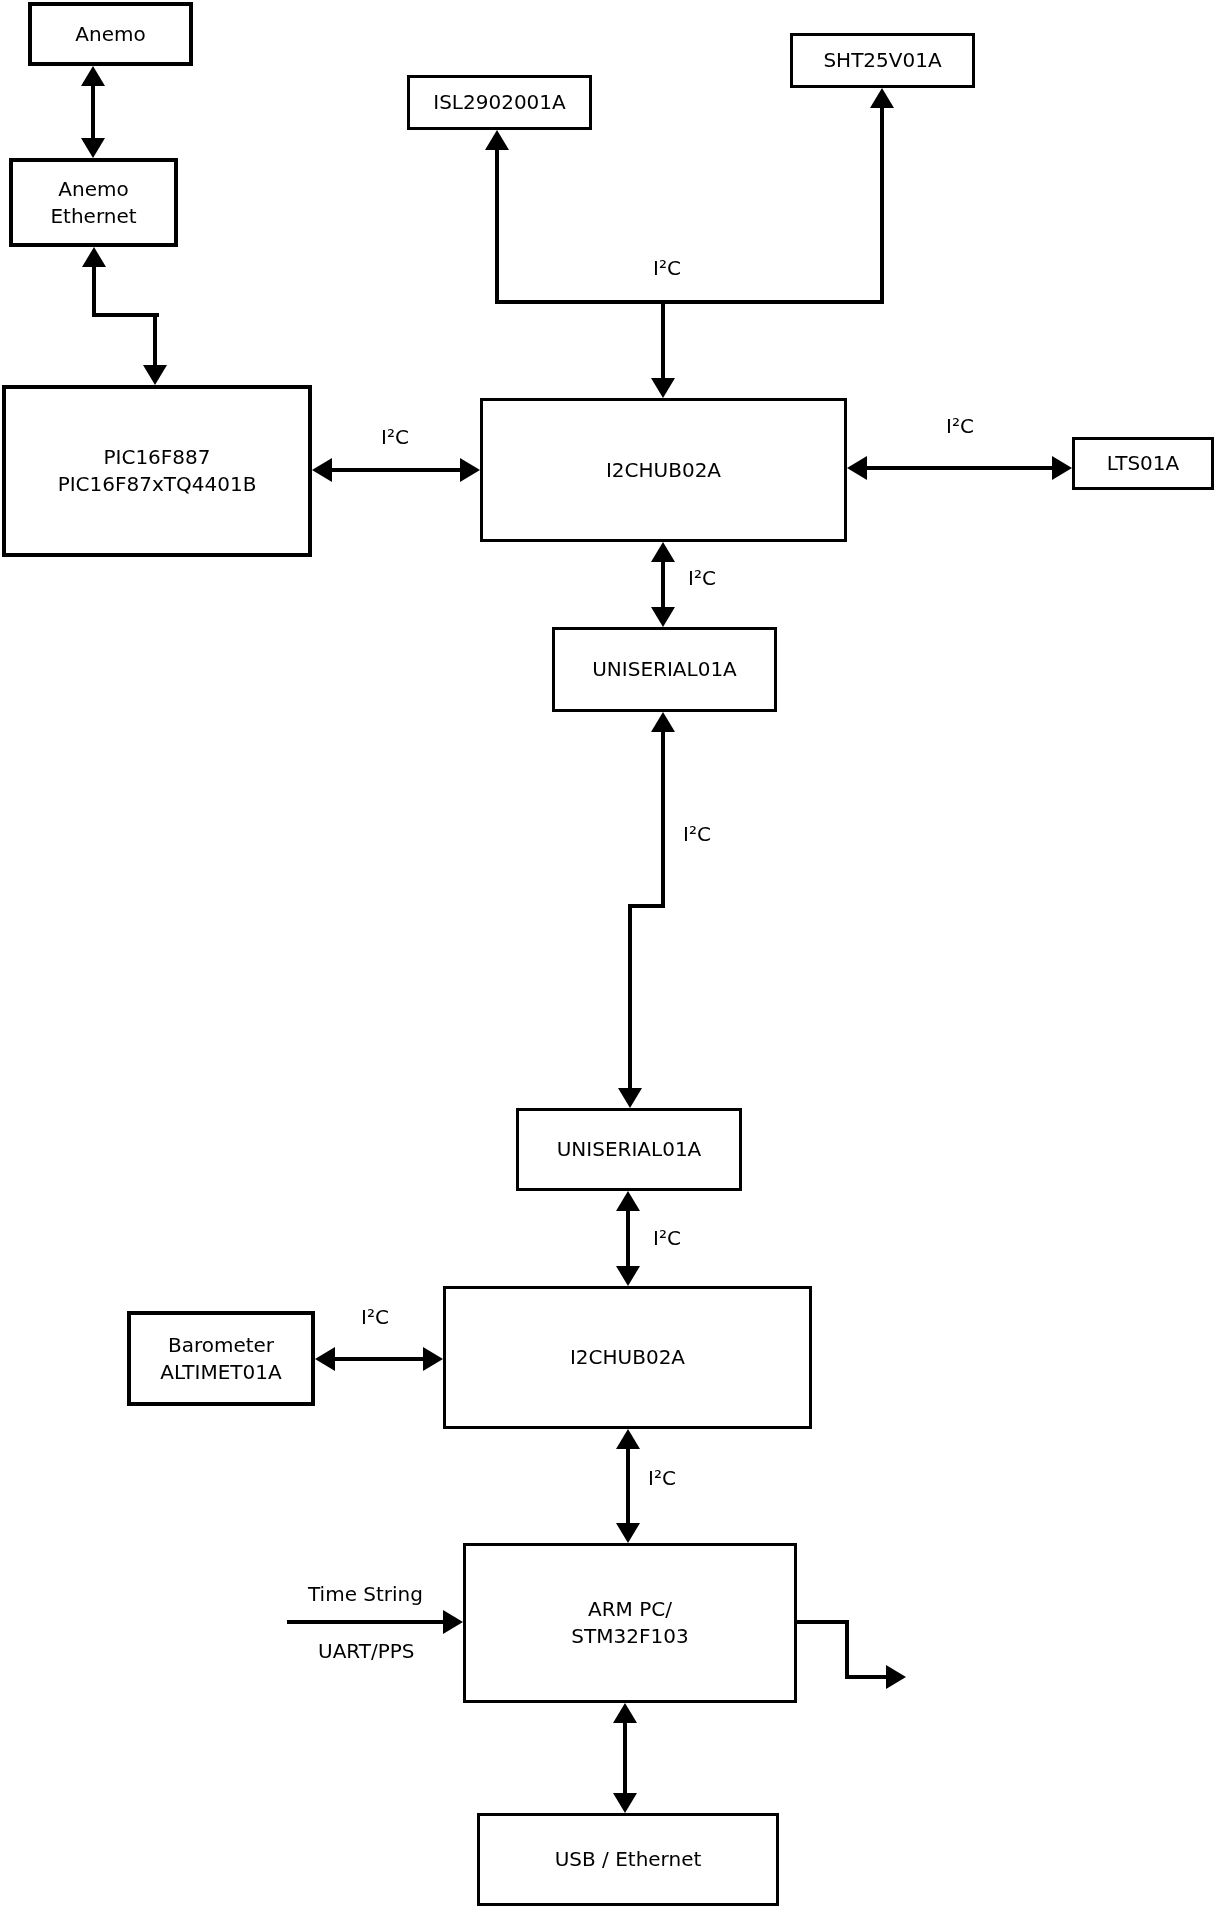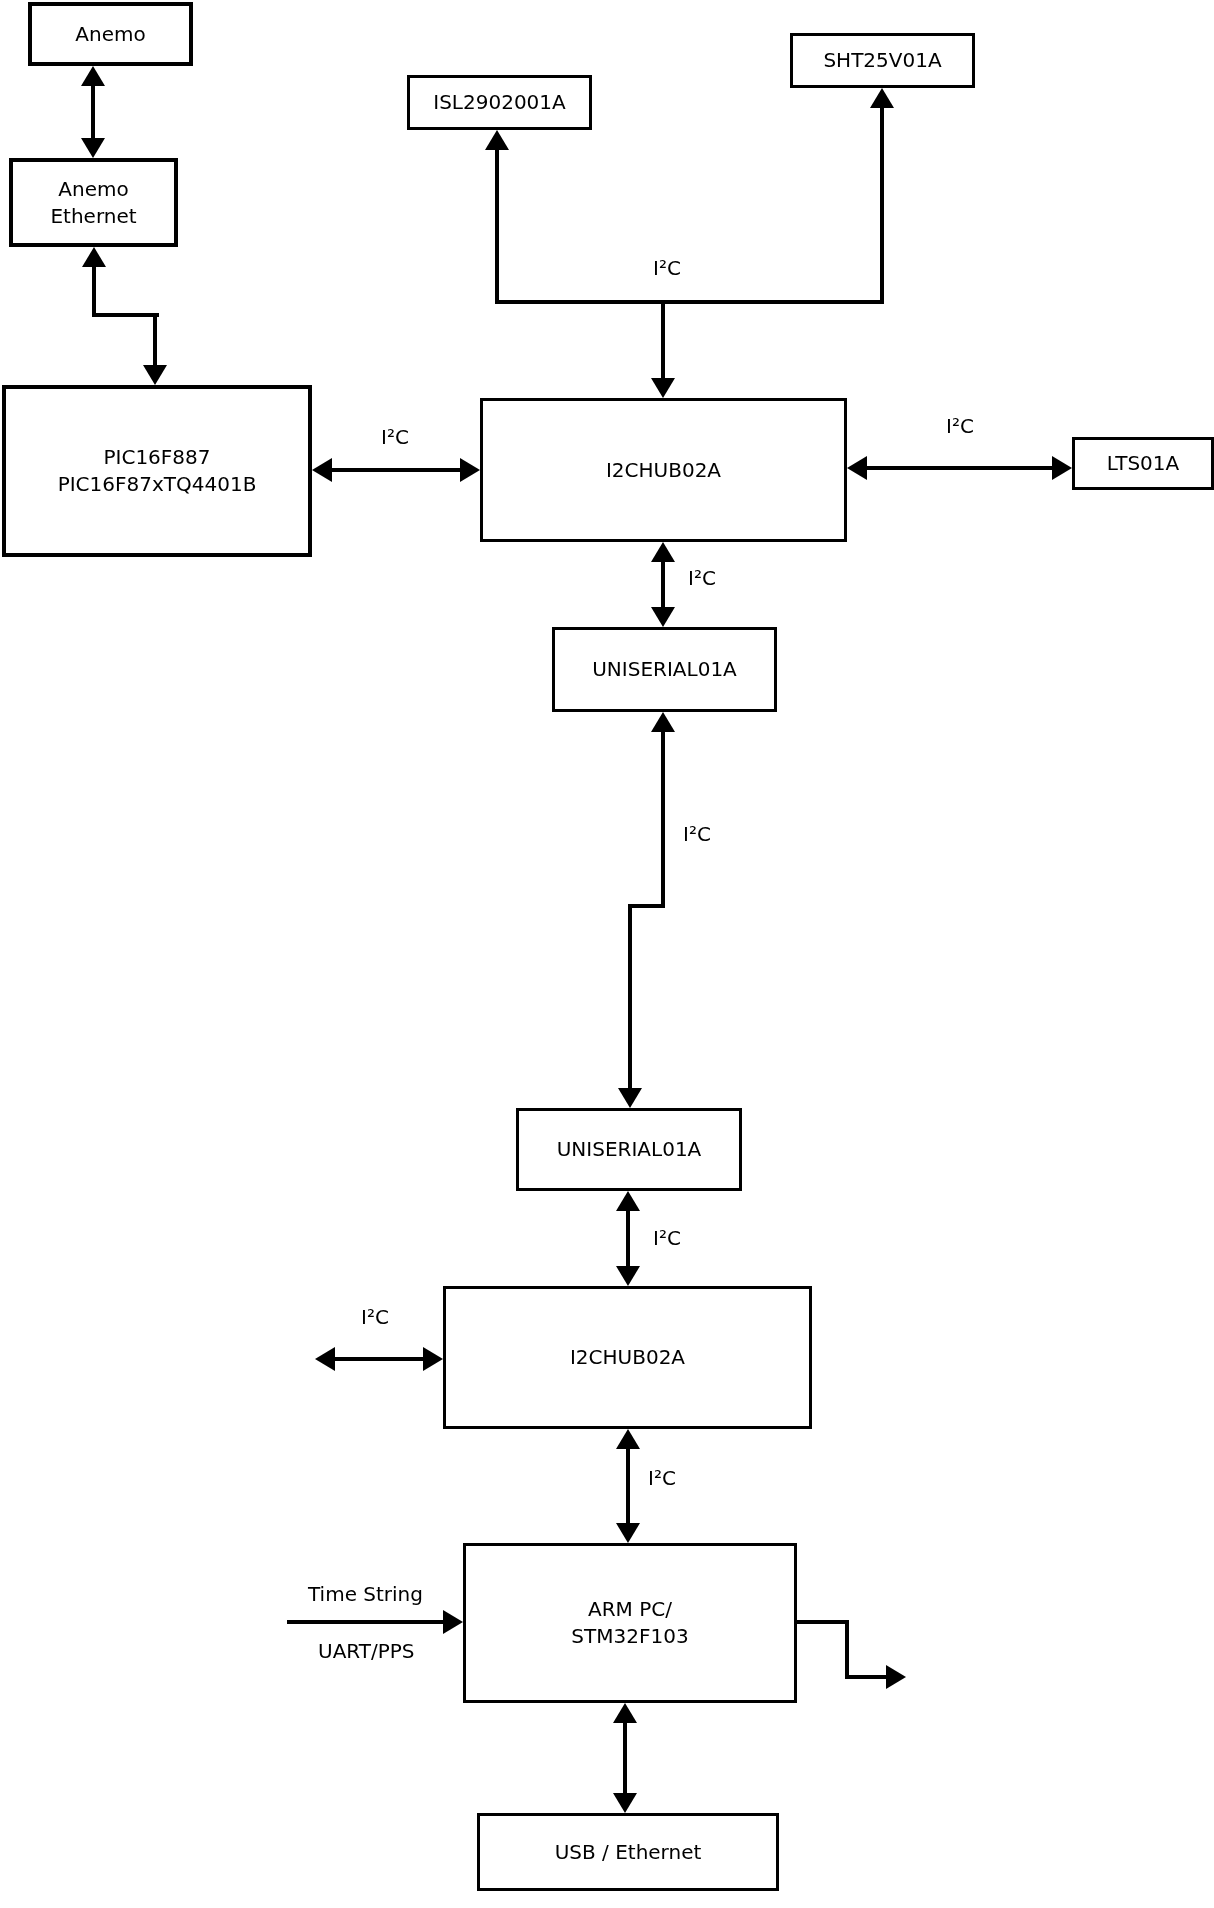--- a/index.html
+++ b/index.html
@@ -145,21 +145,25 @@
   </div>
   <div class="box" style="left:552px;top:627px;width:225px;height:85px">
     <span>UNISERIAL01A</span>
   </div>
   <div class="box" style="left:516px;top:1108px;width:226px;height:83px">
     <span>UNISERIAL01A</span>
   </div>
   <div class="box" style="left:443px;top:1286px;width:369px;height:143px">
     <span>I2CHUB02A</span>
   </div>
+  <div class="box b4" style="left:127px;top:1311px;width:188px;height:95px">
+    <span>Barometer</span>
+    <span>ALTIMET01A</span>
+  </div>
   <div class="box" style="left:463px;top:1543px;width:334px;height:160px">
     <span>ARM PC/</span>
     <span>STM32F103</span>
   </div>
-  <div class="box" style="left:477px;top:1813px;width:302px;height:78px">
+  <div class="box" style="left:477px;top:1813px;width:302px;height:93px">
     <span>USB / Ethernet</span>
   </div>
 
 </div>
 
 </body></html>

